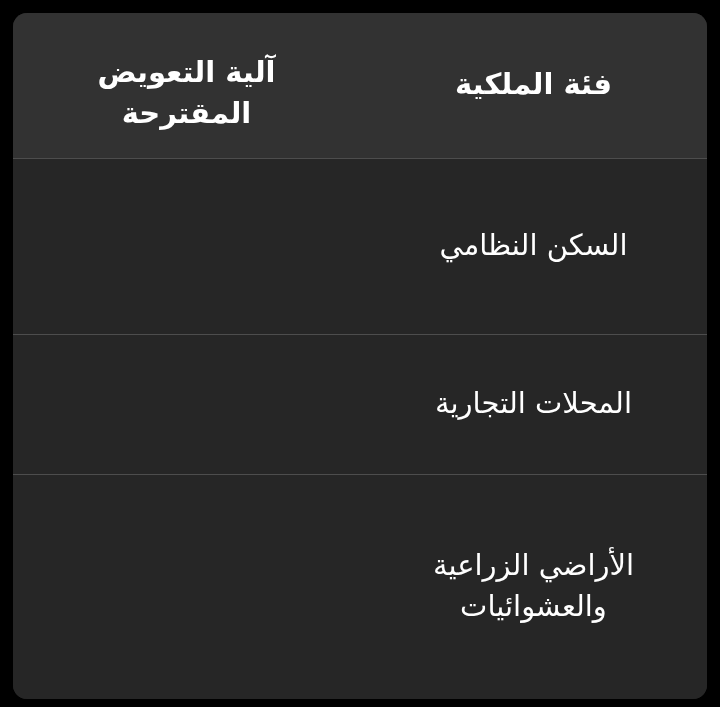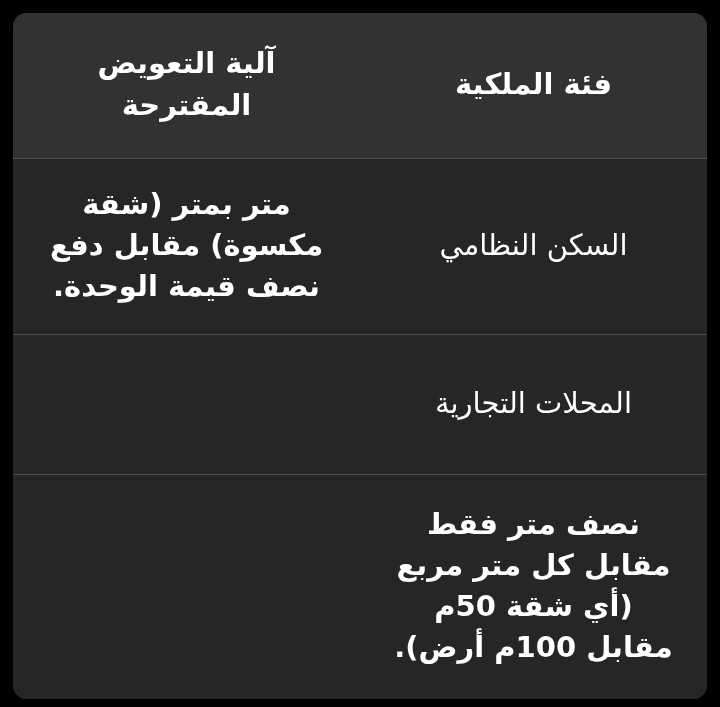--- a/index.html
+++ b/index.html
@@ -54,20 +54,21 @@
     text-align: center;
     justify-content: center;
   }
   .cell.right {
     width: 50%;
     font-weight: normal;
   }
   .cell.left {
     width: 50%;
     font-weight: bold;
+    align-items: flex-end;
   }
   .row.header .cell {
     font-weight: bold;
   }
   .cell .txt {
     display: block;
     width: 100%;
     white-space: pre-line;
   }
   .row.r1 { min-height: 176px; }
@@ -86,31 +87,28 @@
       </div>
       <div class="cell left">
         <span class="txt">آلية التعويض المقترحة</span>
       </div>
     </div>
 
     <div class="row body r1">
       <div class="cell right">
         <span class="txt">السكن النظامي</span>
       </div>
-      <div class="cell left">
-        <span class="txt">متر بمتر (شقة مكسوة) مقابل دفع نصف قيمة الوحدة.</span>
-      </div>
     </div>
 
     <div class="row body r2">
       <div class="cell right">
         <span class="txt">المحلات التجارية</span>
       </div>
     </div>
 
     <div class="row body r3">
-      <div class="cell left">
-        <span class="txt">نصف متر فقط مقابل كل متر مربع (أي شقة 50م مقابل 100م أرض).</span>
+      <div class="cell right">
+        <span class="txt">الأراضي الزراعية والعشوائيات</span>
       </div>
     </div>
 
   </div>
 </div>
 
 </body></html>

